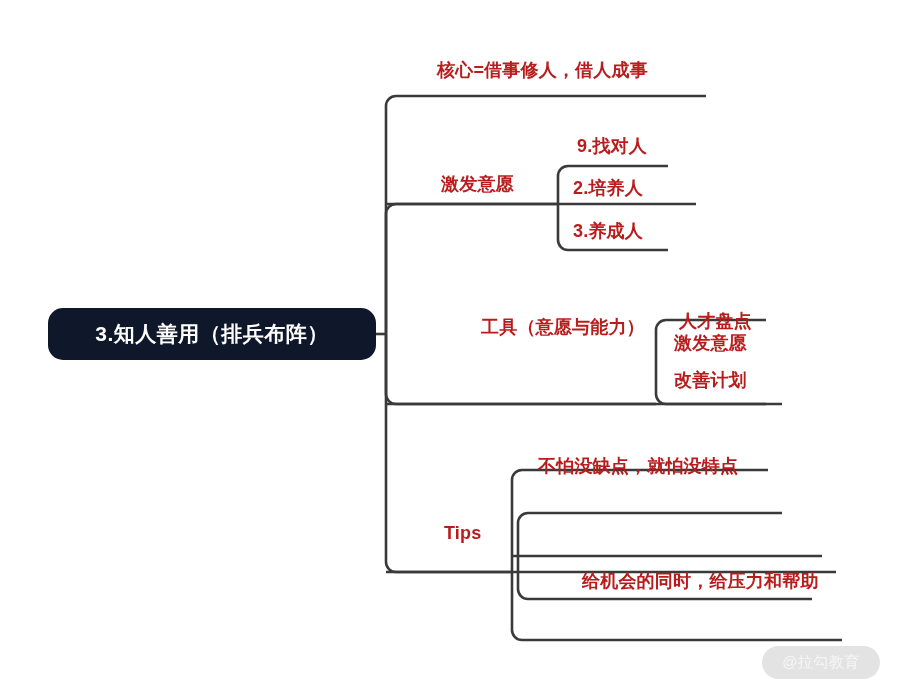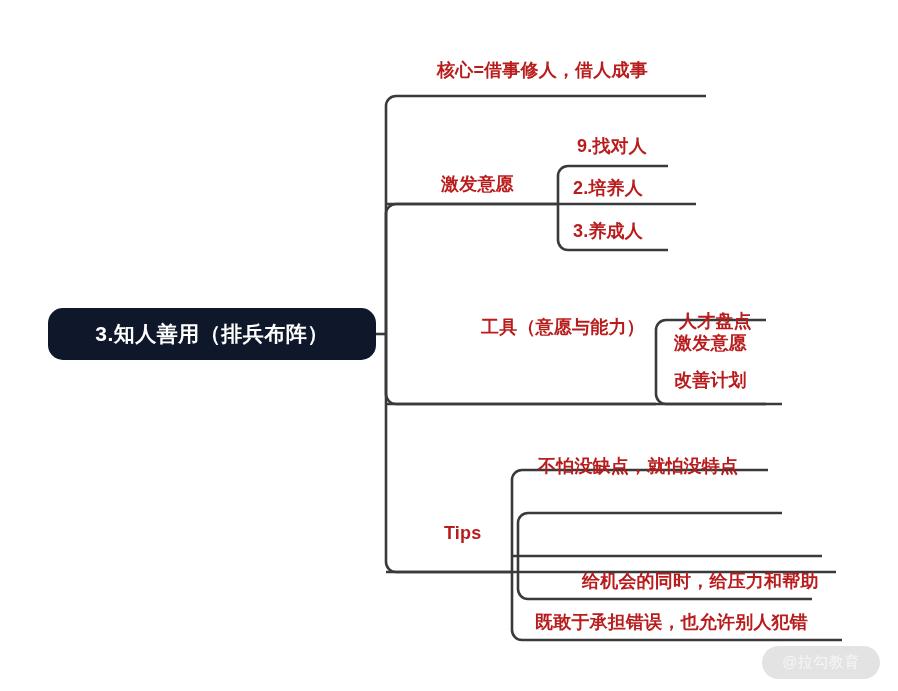--- a/index.html
+++ b/index.html
@@ -107,19 +107,18 @@
   <div class="node-text l1-label" style="left:449px;top:315px;margin-left:32px;">工具（意愿与能力）</div>
 
   <div class="node-text l2-label" style="left:679px;top:288px;margin-top:21px;">人才盘点</div>
   <div class="node-text l2-label" style="left:674px;top:331px;">激发意愿</div>
   <div class="node-text l2-label" style="left:674px;top:368px;text-align:right;">改善计划</div>
 
   <div class="node-text l1-label latin" style="left:444px;top:523px;">Tips</div>
 
   <div class="node-text l2-label" style="left:538px;top:440px;margin-top:14px;">不怕没缺点，就怕没特点</div>
   <div class="node-text l2-label" style="left:535px;top:569px;margin-left:47px;">给机会的同时，给压力和帮助</div>
-  <div class="node-text l2-label" style="left:535px;top:610px;">既敢于承担错误，也允许别人犯错</div>
 
   <div id="watermark">
     <span>@拉勾教育</span>
   </div>
 
 </div>
 
 </body></html>

